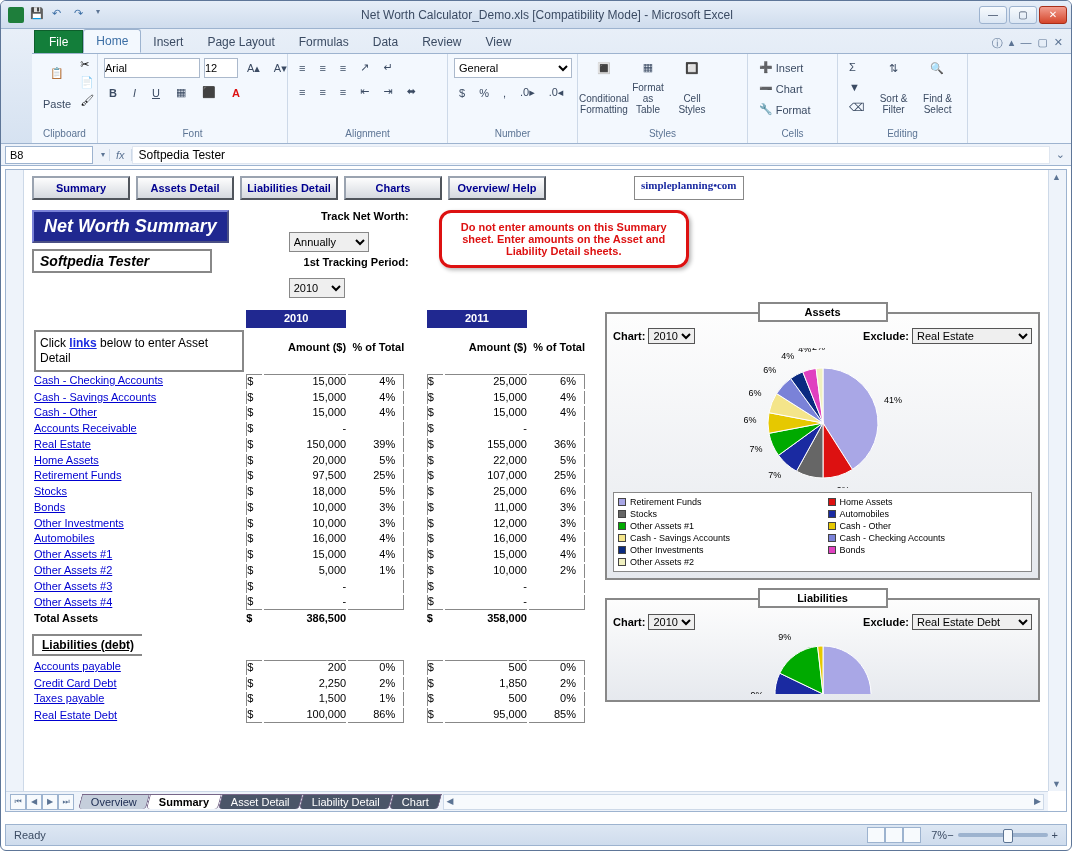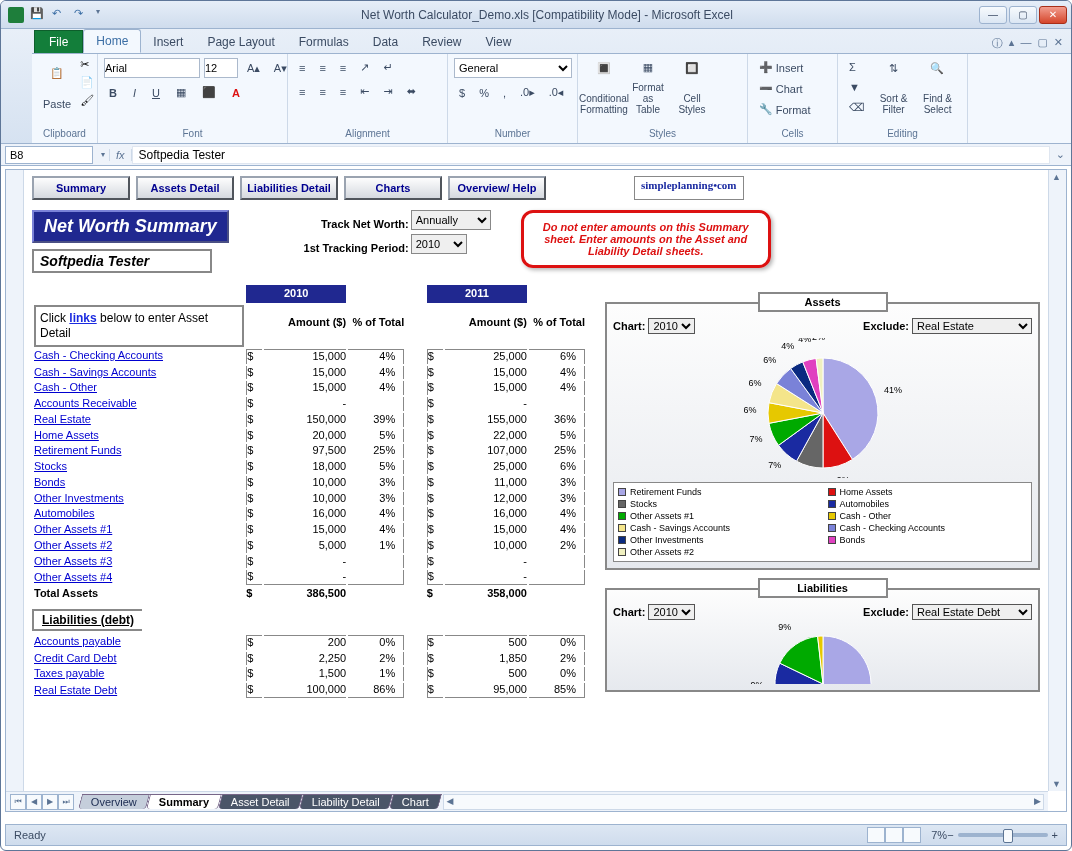--- a/index.html
+++ b/index.html
@@ -48,24 +48,24 @@
 
 .nav-btns { display:flex; gap:6px; margin-bottom:10px; }
 .nav-button { background:linear-gradient(#fdfdfd,#d5d9df); border:2px outset #9aa3b0; padding:4px 0; width:98px; text-align:center; font-weight:bold; color:#000090; font-size:11px; }
 .unhide-pill { background:#2028a0; color:#fff; font-weight:bold; font-size:10px; padding:4px 10px 4px 14px; border:2px outset #7a82d8; position:relative; }
 .brand-box { border:1px solid #888; padding:2px 6px; background:#fff; }
 .brand-box b{ color:#1a2aa1; font-family:Liberation Serif, serif;}
 
 .title-banner { background:#202890; color:#fff; font-style:italic; font-weight:bold; font-size:18px; padding:4px 10px; border:2px outset #7a82d8; display:inline-block; }
 .name-field { border:2px solid #888; background:#fff; padding:2px 6px; font-style:italic; font-weight:bold; font-size:14px; display:inline-block; min-width:180px; margin-top:6px;}
 .opts { display:inline-flex; flex-direction:column; gap:4px; margin-left:60px; vertical-align:top;}
-.opts-row{display:flex; align-items:flex-end; gap:2px;}
+.opts-row{display:flex; align-items:flex-start; gap:10px;flex-direction:column;}
 .opts-row label{font-weight:bold; font-size:11px; width:120px; text-align:right;}
 .opts-row select{border:1px solid #888; font-size:11px; height:20px;}
-.warn-box { border:3px solid #d11; border-radius:12px; color:#d11; font-weight:bold; font-size:11px; padding:8px 10px; width:250px; text-align:center; box-shadow:2px 2px 4px rgba(0,0,0,.3); margin-left:30px;font-style:italic;}
+.warn-box { border:3px solid #d11; border-radius:12px; color:#d11; font-weight:bold; font-size:11px; padding:8px 10px; width:250px; text-align:center; box-shadow:2px 2px 4px rgba(0,0,0,.3); margin-left:30px;}
 
 .main-cols { display:flex; gap:18px; margin-top:10px; }
 .left-col { flex:0 0 555px; }
 .right-col { flex:1;  }
 
 .year-hdr { background:#202890; color:#fff; font-weight:bold; text-align:center; padding:2px 0; }
 .link-cell { color:#0000d0; text-decoration:underline; }
 .pct { border-right:1px solid #888; text-align:right; padding-right:8px !important; }
 .amt { text-align:right; }
 .dollar { text-align:left; width:14px;}
@@ -556,21 +556,21 @@
                 <td></td>
                 <td class="dollar" style="border-left:1px solid #888;border-bottom:1px solid #888;">$</td>
                 <td class="amt" style="border-bottom:1px solid #888;">95,000</td>
                 <td class="pct" style="border-bottom:1px solid #888;">85%</td>
               </tr>
             </tbody>
         </table>
       </div>
 
       <div class="right-col">
-        <div class="chart-panel" style="margin-top:19px;">
+        <div class="chart-panel" style="margin-top:4px;">
           <div class="chart-title">Assets</div>
           <div class="chart-ctrls">
             <span><span>Chart:</span> <select><option>2010</option></select></span>
             <span><span>Exclude:</span> <select style="width:120px;"><option>Real Estate</option></select></span>
           </div>
           <div class="pie-wrap"><svg id="pie-assets" width="100%" height="140">
                 <path d="M210,75 L210,20 A55,55 0 0 1 239.47047372384483,121.4380359026108 Z" fill="#a9a7e6" stroke="#fff"></path>
                 <text x="280.10143905441686" y="54.633649259136256" font-size="9" text-anchor="middle">41%</text>
                 <path d="M210,75 L239.47047372384483,121.4380359026108 A55,55 0 0 1 210.00000000000003,130 Z" fill="#d11" stroke="#fff"></path>
                 <text x="230.36635074086377" y="145.10143905441683" font-size="9" text-anchor="middle">9%</text>

